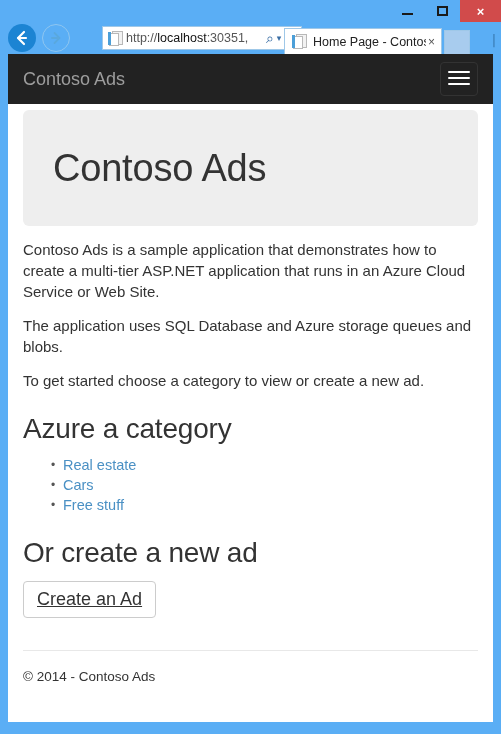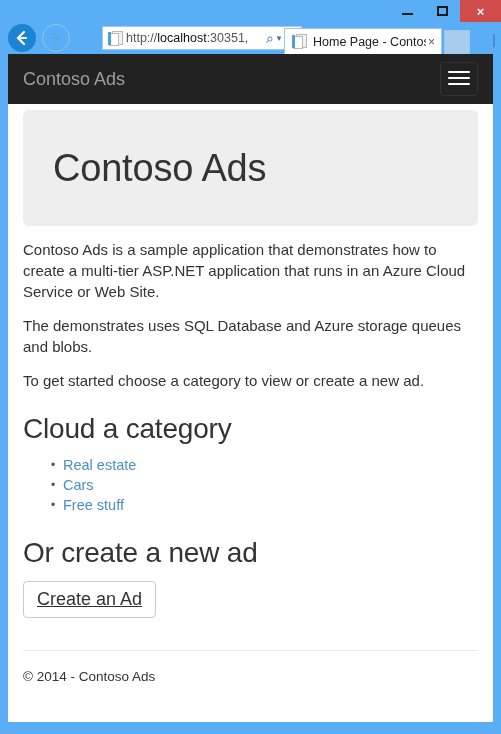--- a/index.html
+++ b/index.html
@@ -370,24 +370,24 @@
     </div>
 
     <div class="container">
 
       <div class="jumbotron">
         <h1>Contoso Ads</h1>
       </div>
 
       <div class="content-body">
         <p class="body-text">Contoso Ads is a sample application that demonstrates how to create a multi-tier ASP.NET application that runs in an Azure Cloud Service or Web Site.</p>
-        <p class="body-text">The demonstrates uses SQL Database and Azure storage queues and blobs.</p>
+        <p class="body-text">The application uses SQL Database and Azure storage queues and blobs.</p>
         <p class="body-text">To get started choose a category to view or create a new ad.</p>
 
-        <h2 class="section">Cloud a category</h2>
+        <h2 class="section">Azure a category</h2>
 
         <ul class="cat-list">
           <li>
             <a href="#">Real estate</a>
           </li>
           <li>
             <a href="#">Cars</a>
           </li>
           <li>
             <a href="#">Free stuff</a>

